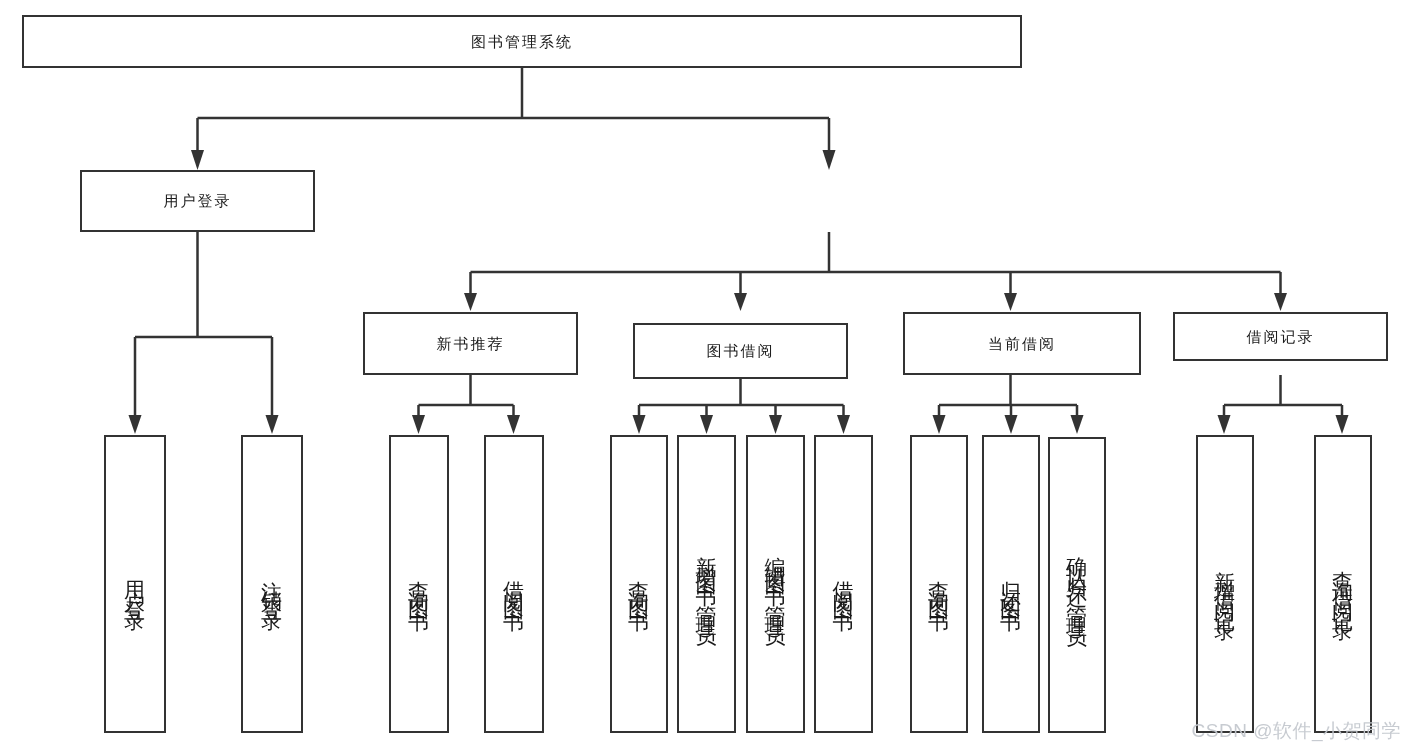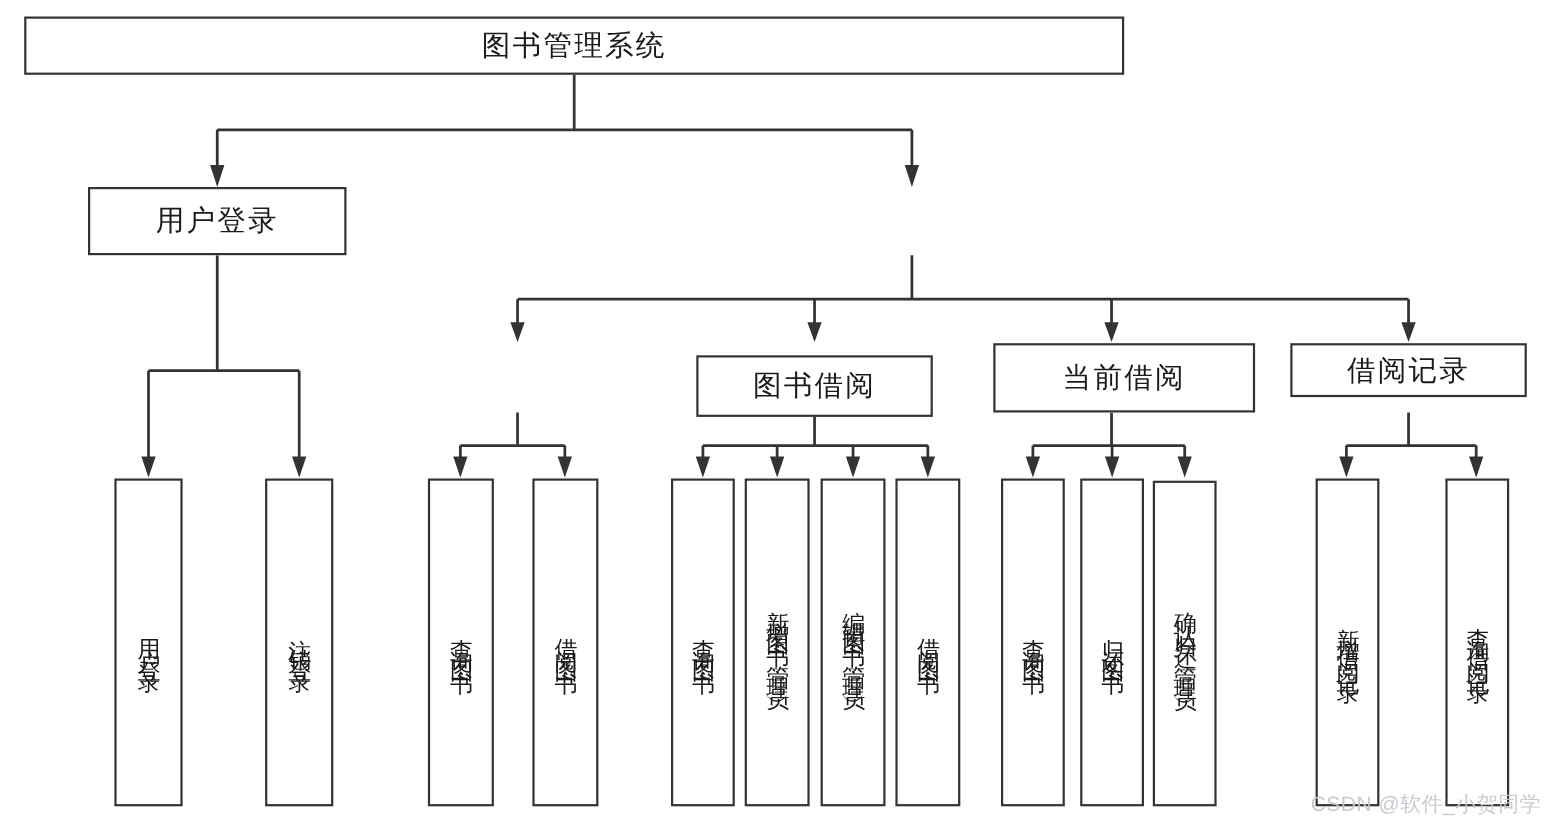--- a/index.html
+++ b/index.html
@@ -11,21 +11,21 @@
     overflow:hidden;
   }
   #wires{position:absolute;left:0;top:0;width:1405px;height:747px;}
   .box{
     position:absolute;
     box-sizing:border-box;
     border:2.5px solid #333333;
     background:#ffffff;
     color:#1a1a1a;
     display:flex;align-items:center;justify-content:center;
-    font-size:26px;
+    font-size:15px;
     letter-spacing:2px;
     line-height:1.2;
     z-index:2;
   }
   .box.v{
     writing-mode:vertical-rl;
     text-orientation:mixed;
     letter-spacing:10px;
     font-size:21px;
     padding:4px 0;
@@ -84,20 +84,21 @@
       <polygon points="1070.5,415 1083.5,415 1077,434"></polygon>
       <polygon points="1217.5,415 1230.5,415 1224,434"></polygon>
       <polygon points="1335.5,415 1348.5,415 1342,434"></polygon>
     </g>
   </svg>
 
   <div class="box" style="left:22px;top:15px;width:1000px;height:53px">图书管理系统</div>
 
   <div class="box" style="left:80px;top:170px;width:235px;height:62px">用户登录</div>
 
+  <div class="box" style="left:363px;top:312px;width:215px;height:63px">新书推荐</div>
   <div class="box" style="left:633px;top:323px;width:215px;height:56px">图书借阅</div>
   <div class="box" style="left:903px;top:312px;width:238px;height:63px">当前借阅</div>
   <div class="box" style="left:1173px;top:312px;width:215px;height:49px">借阅记录</div>
 
   <div class="box v" style="left:104px;top:435px;width:62px;height:298px">用户登录</div>
   <div class="box v" style="left:241px;top:435px;width:62px;height:298px">注销登录</div>
 
   <div class="box v" style="left:389px;top:435px;width:60px;height:298px">查询图书</div>
   <div class="box v" style="left:484px;top:435px;width:60px;height:298px">借阅图书</div>
 

